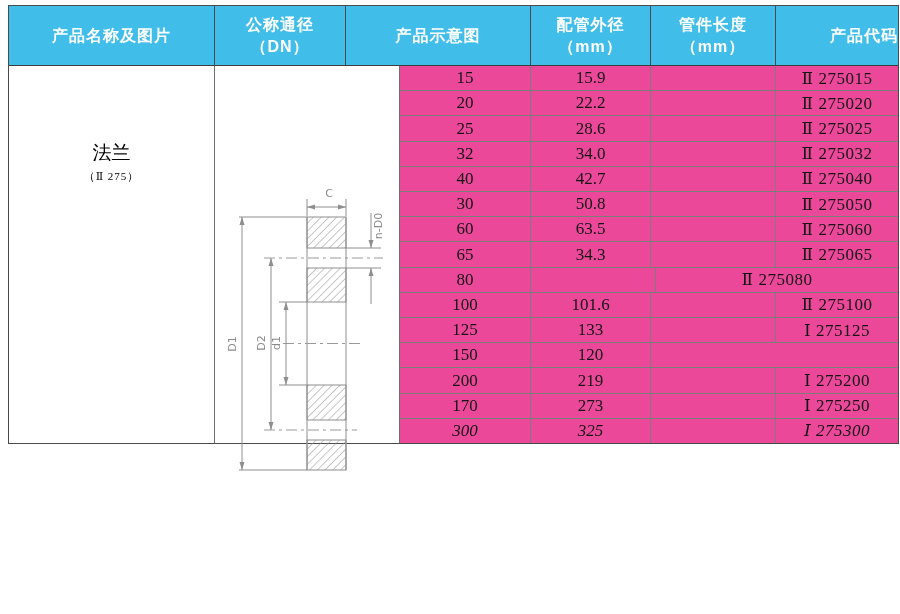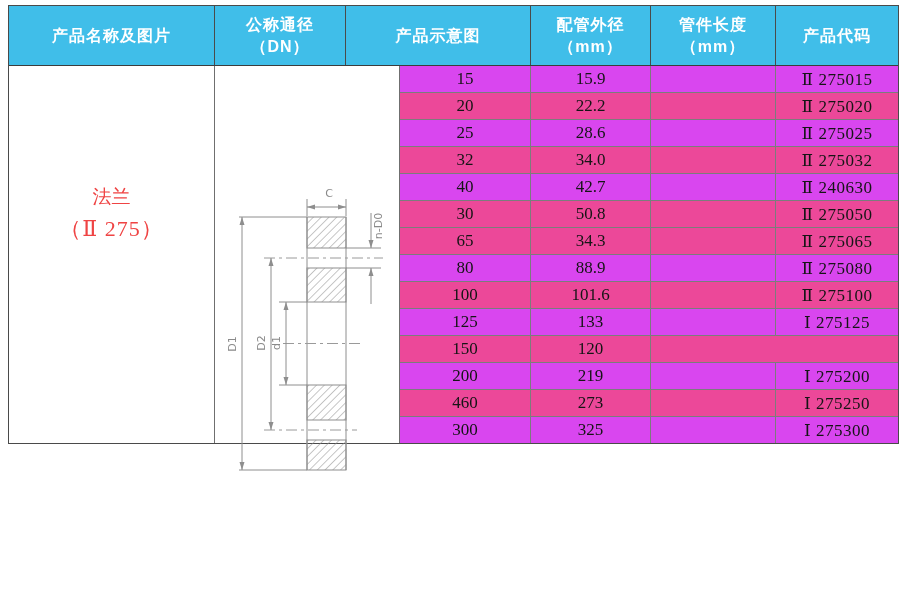--- a/index.html
+++ b/index.html
@@ -18,42 +18,42 @@
     display:flex;height:60px;flex:0 0 60px;
     background:#40bee9;border-bottom:1px solid #3c3c3c;box-sizing:border-box;
   }
   .hcell{
     display:flex;flex-direction:column;justify-content:center;align-items:center;
     color:#ffffff;font-weight:bold;font-size:16px;line-height:1.35;
     border-right:1px solid #4a4a4a;box-sizing:border-box;
     letter-spacing:1px;
   }
   .hcell:last-child{border-right:none;}
-  .w1{width:206px;} .w2{width:185px;} .w3{width:131px;} .w4{width:120px;} .w5{width:125px;} .w6{flex:1;}
+  .w1{width:206px;} .w2{width:185px;} .w3{width:131px;} .w4{width:120px;} .w5{width:125px;} .w6{flex:1;align-items:flex-end;}
   
   .body-row{display:flex;flex:1;min-height:0;}
   .product-cell{
     width:206px;flex:0 0 206px;border-right:1px solid #6f6f6f;box-sizing:border-box;
-    text-align:center;padding-top:116px;
-    font-family:"Liberation Serif","DejaVu Serif",serif;color:#ef4444;
+    text-align:center;padding-top:72px;
+    font-family:"Liberation Serif","DejaVu Serif",serif;color:#000000;
   }
   .product-name{font-size:19px;line-height:1.6;}
-  .product-model{font-size:22px;line-height:1.5;letter-spacing:1px;}
+  .product-model{font-size:11px;line-height:1.5;letter-spacing:1px;}
   .diagram-cell{
     width:185px;flex:0 0 185px;border-right:1px solid #6f6f6f;box-sizing:border-box;
     position:relative;
   }
   .diagram-cell svg{position:absolute;left:0;top:0;}
   
   .data-grid{flex:1;display:flex;flex-direction:column;min-width:0;}
   .data-row{
     flex:1;display:flex;border-bottom:1px solid #7c7c7c;box-sizing:border-box;
-    background:#d946ef;
-  }
-  .data-row:last-child{border-bottom:none;}
+    background:#ec4899;
+  }
+  .data-row:last-child{border-bottom:none;font-style:italic;}
   .data-row.alt{background:#ec4899;}
   .dcell{
     display:flex;align-items:center;justify-content:center;
     border-right:1px solid #7c7c7c;box-sizing:border-box;
     font-family:"Liberation Serif","DejaVu Serif",serif;
     font-size:17px;color:#151515;
   }
   .dcell:last-child{border-right:none;}
   .c1{width:131px;flex:0 0 131px;} .c2{width:120px;flex:0 0 120px;}
   .c3{width:125px;flex:0 0 125px;} .c4{flex:1;}
@@ -186,37 +186,42 @@
         <div class="data-row alt">
     <div class="dcell c1">32</div>
     <div class="dcell c2">34.0</div>
     <div class="dcell c3"></div>
     <div class="dcell c4 code-cell">Ⅱ 275032</div>
   </div>
         <div class="data-row">
     <div class="dcell c1">40</div>
     <div class="dcell c2">42.7</div>
     <div class="dcell c3"></div>
-    <div class="dcell c4 code-cell">Ⅱ 240630</div>
+    <div class="dcell c4 code-cell">Ⅱ 275040</div>
   </div>
         <div class="data-row alt">
     <div class="dcell c1">30</div>
     <div class="dcell c2">50.8</div>
     <div class="dcell c3"></div>
     <div class="dcell c4 code-cell">Ⅱ 275050</div>
   </div>
+        <div class="data-row">
+    <div class="dcell c1">60</div>
+    <div class="dcell c2">63.5</div>
+    <div class="dcell c3"></div>
+    <div class="dcell c4 code-cell">Ⅱ 275060</div>
+  </div>
         <div class="data-row alt">
     <div class="dcell c1">65</div>
     <div class="dcell c2">34.3</div>
     <div class="dcell c3"></div>
     <div class="dcell c4 code-cell">Ⅱ 275065</div>
   </div>
         <div class="data-row">
     <div class="dcell c1">80</div>
-    <div class="dcell c2">88.9</div>
     <div class="dcell c3"></div>
     <div class="dcell c4 code-cell">Ⅱ 275080</div>
   </div>
         <div class="data-row alt">
     <div class="dcell c1">100</div>
     <div class="dcell c2">101.6</div>
     <div class="dcell c3"></div>
     <div class="dcell c4 code-cell">Ⅱ 275100</div>
   </div>
         <div class="data-row">
@@ -230,21 +235,21 @@
     <div class="dcell c2">120</div>
     <div class="dcell c3"></div>
   </div>
         <div class="data-row">
     <div class="dcell c1">200</div>
     <div class="dcell c2">219</div>
     <div class="dcell c3"></div>
     <div class="dcell c4 code-cell">Ⅰ 275200</div>
   </div>
         <div class="data-row alt">
-    <div class="dcell c1">460</div>
+    <div class="dcell c1">170</div>
     <div class="dcell c2">273</div>
     <div class="dcell c3"></div>
     <div class="dcell c4 code-cell">Ⅰ 275250</div>
   </div>
         <div class="data-row">
     <div class="dcell c1">300</div>
     <div class="dcell c2">325</div>
     <div class="dcell c3"></div>
     <div class="dcell c4 code-cell">Ⅰ 275300</div>
   </div>

